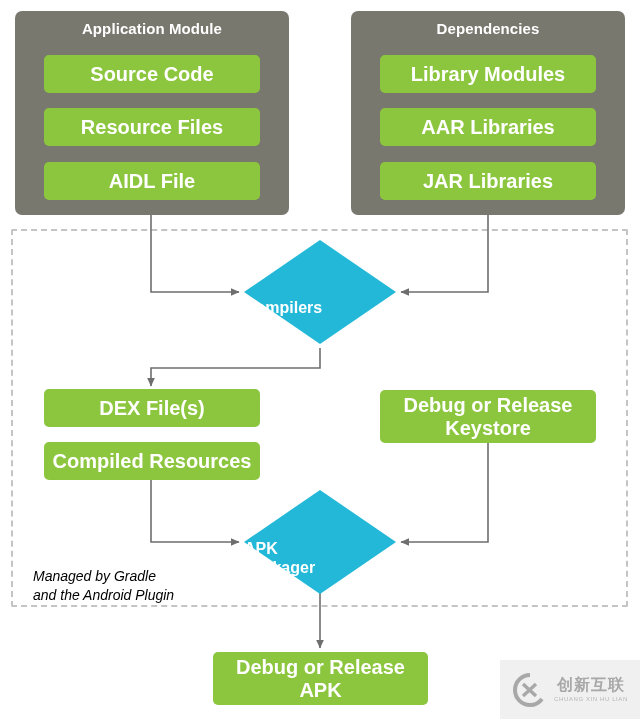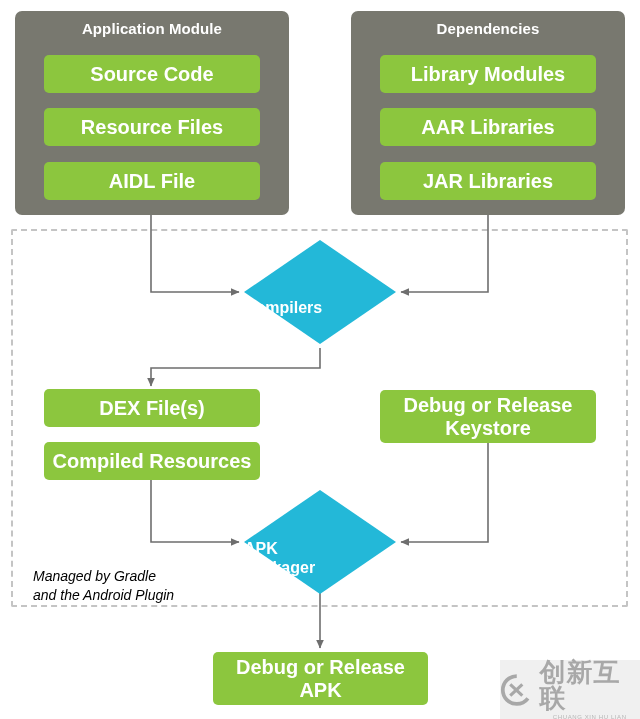--- a/index.html
+++ b/index.html
@@ -83,21 +83,21 @@
   .watermark {
     position: absolute;
     background: #f0f0f0;
     display: flex;
     align-items: center;
     justify-content: center;
     gap: 6px;
   }
   .wm-cn {
     color: #a8a8a8;
-    font-size: 26px;
+    font-size: 16px;
     font-weight: bold;
     letter-spacing: 1px;
     line-height: 1;
   }
   .wm-py {
     color: #b6b6b6;
     font-size: 6px;
     letter-spacing: 0.6px;
     line-height: 1;
     margin-top: 3px;

